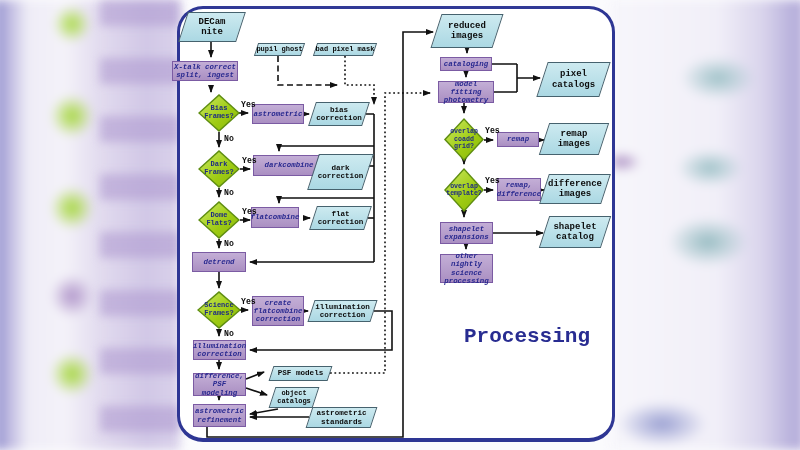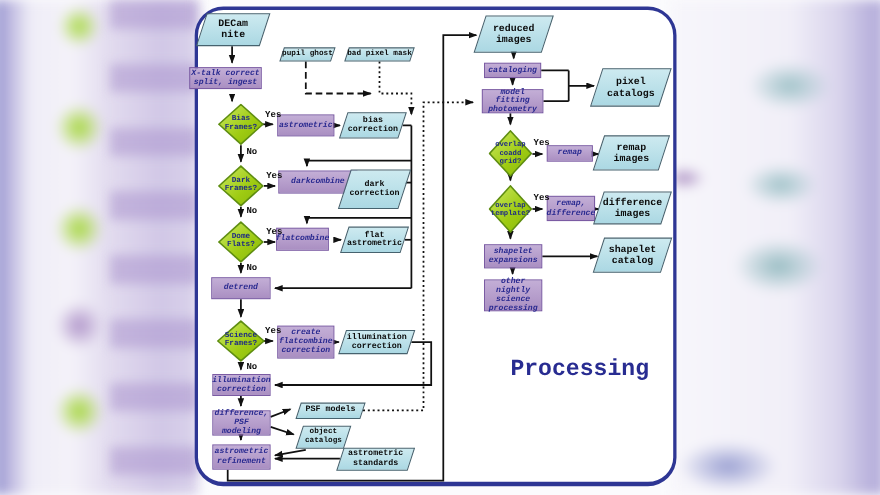--- a/index.html
+++ b/index.html
@@ -189,21 +189,21 @@
       <div class="d-in"></div>
     <span class="ntext">Dome
 Flats?</span>
   </div>
   <div class="node pbox" style="left:251px;top:207px;width:48px;height:21px">
     <span class="ntext">flatcombine</span>
   </div>
   <div class="node pgram" style="left:313px;top:206px;width:55px;height:24px">
     <div class="pg-bg"></div>
     <span class="ntext">flat
-astrometric</span>
+correction</span>
   </div>
 
   <div class="node pbox" style="left:192px;top:252px;width:54px;height:20px">
     <span class="ntext">detrend</span>
   </div>
 
   <div class="node diamond" style="left:197px;top:291px;width:44px;height:38px">
     <div class="d-bg"></div>
       <div class="d-in"></div>
     <span class="ntext">Science

